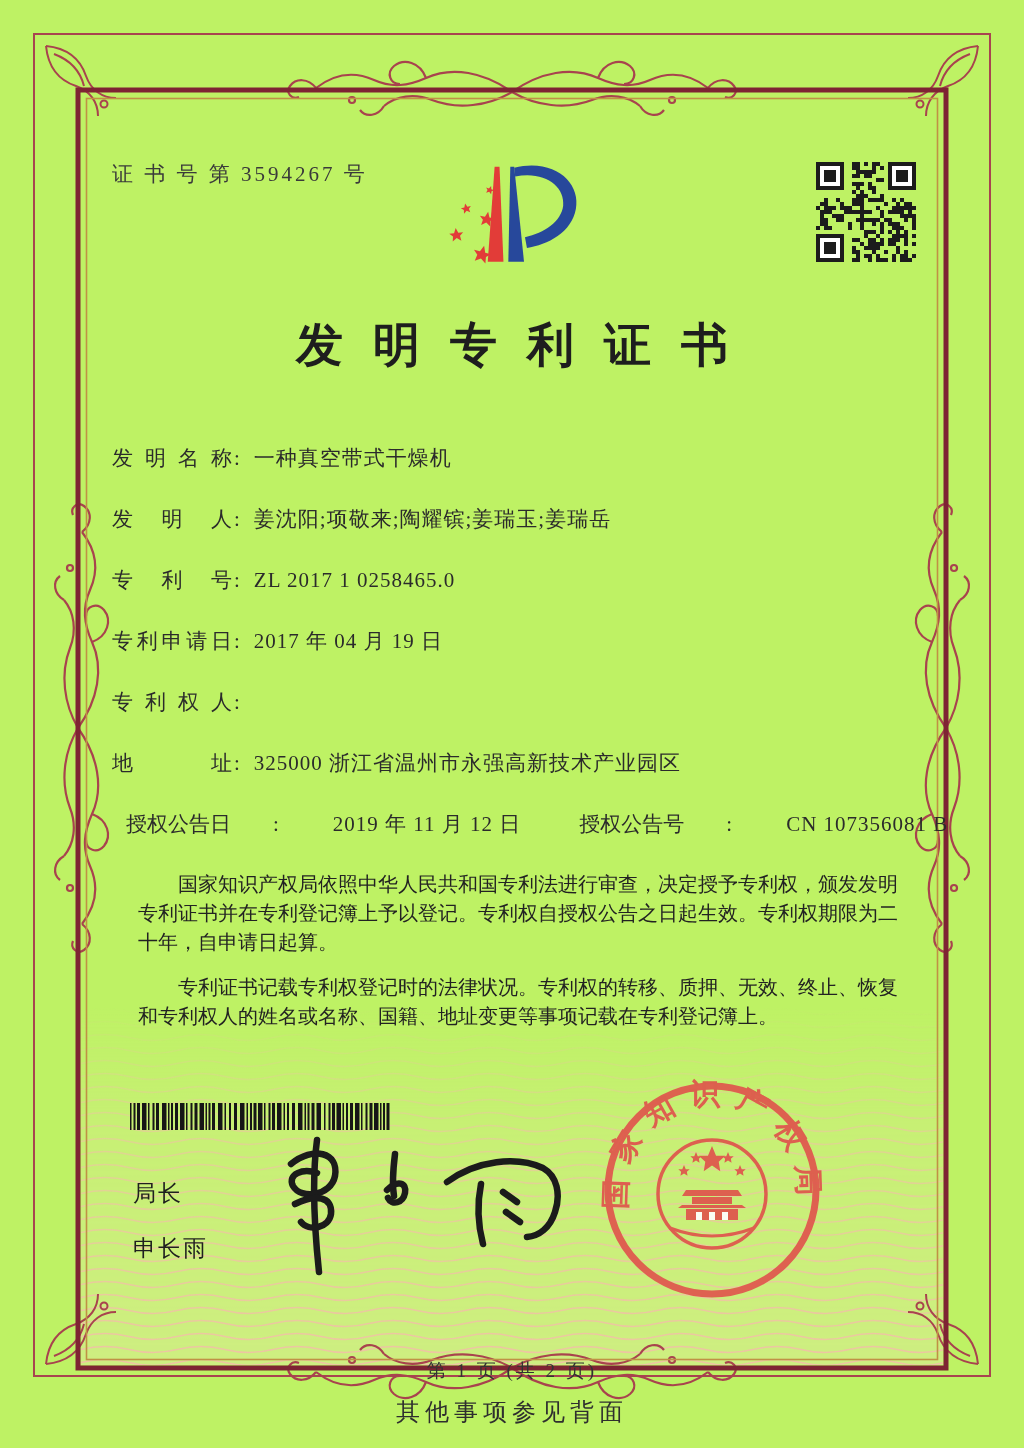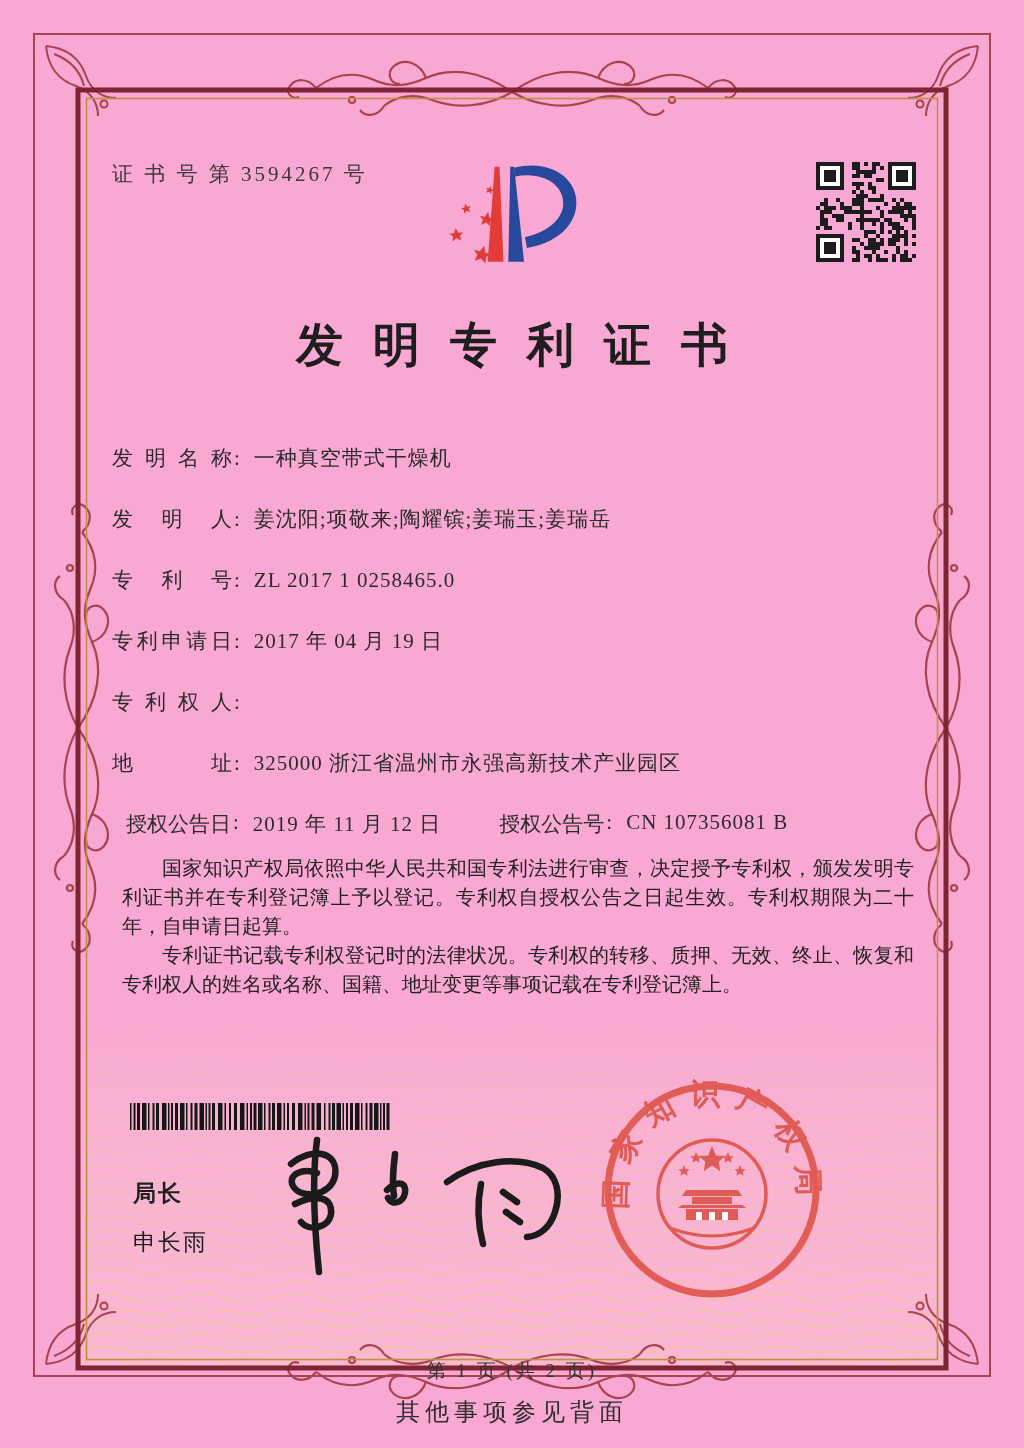--- a/index.html
+++ b/index.html
@@ -1,18 +1,18 @@
 <!DOCTYPE html>
 <html><head>
 <meta charset="utf-8">
 <style>
   html,body{margin:0;padding:0;background:#e9e7e1;}
   .page{
     position:relative;width:1024px;height:1448px;margin:0 auto;
-    background:#f9a8d4;overflow:hidden;
+    background:#bef264;overflow:hidden;
     font-family:"Liberation Serif","DejaVu Serif",serif;
     color:#2b2b2b;
   }
   .abs{position:absolute;}
   .border-svg{left:0;top:0;width:1024px;height:1448px;z-index:1;}
   .content{position:absolute;inset:0;z-index:2;}
 
   .cert-number{left:112px;top:160px;font-size:21px;letter-spacing:3px;color:#3a3a3a;}
   .logo{left:424px;top:150px;width:200px;height:142px;}
   .qr{left:816px;top:162px;width:100px;height:100px;}
@@ -20,31 +20,31 @@
   .title{left:0;right:0;top:314px;text-align:center;font-size:47px;font-weight:700;
          letter-spacing:30px;margin-right:-30px;color:#1e1e1e;}
 
   .fields{left:112px;top:444px;width:800px;font-size:21px;}
   .field-row{display:flex;height:34px;margin-bottom:27px;align-items:baseline;}
   .field-label{display:inline-block;width:120px;text-align:justify;text-align-last:justify;}
   .field-colon{margin:0 14px 0 2px;}
   .field-value{letter-spacing:1px;white-space:nowrap;}
 
   .grant-row{left:126px;top:810px;font-size:21px;display:flex;}
-  .grant-group{display:flex;align-items:flex-start;}
+  .grant-group{display:flex;align-items:center;gap:40px;}
   .grant-group.second{margin-left:58px;}
 
   .body-text{left:122px;top:854px;width:792px;font-size:20px;line-height:29px;
              text-align:justify;color:#222;}
-  .body-text p{margin:0;text-indent:2em;}
+  .body-text p{margin:16px;text-indent:2em;}
 
   .barcode{left:130px;top:1103px;width:262px;height:27px;}
 
   .signer{left:133px;top:1178px;font-size:23px;letter-spacing:2px;color:#1f1f1f;}
-  .signer .signer-title{margin-bottom:18px;font-weight:bold;}
+  .signer .signer-title{margin-bottom:24px;}
   .signature{left:255px;top:1130px;width:320px;height:160px;}
 
   .seal{left:598px;top:1076px;width:228px;height:228px;}
   .seal-date{left:624px;top:1252px;font-size:23px;letter-spacing:1px;color:#1c1c1c;z-index:3;}
 
   .page-footer{left:0;right:0;top:1330px;text-align:center;font-size:19px;letter-spacing:3px;color:#333;margin-top:28px;}
   .back-note{left:0;right:0;top:1396px;text-align:center;font-size:24px;letter-spacing:5px;color:#2e2e2e;}
 
   .waves{left:81px;top:1005px;width:862px;height:360px;z-index:0;}
 </style>

